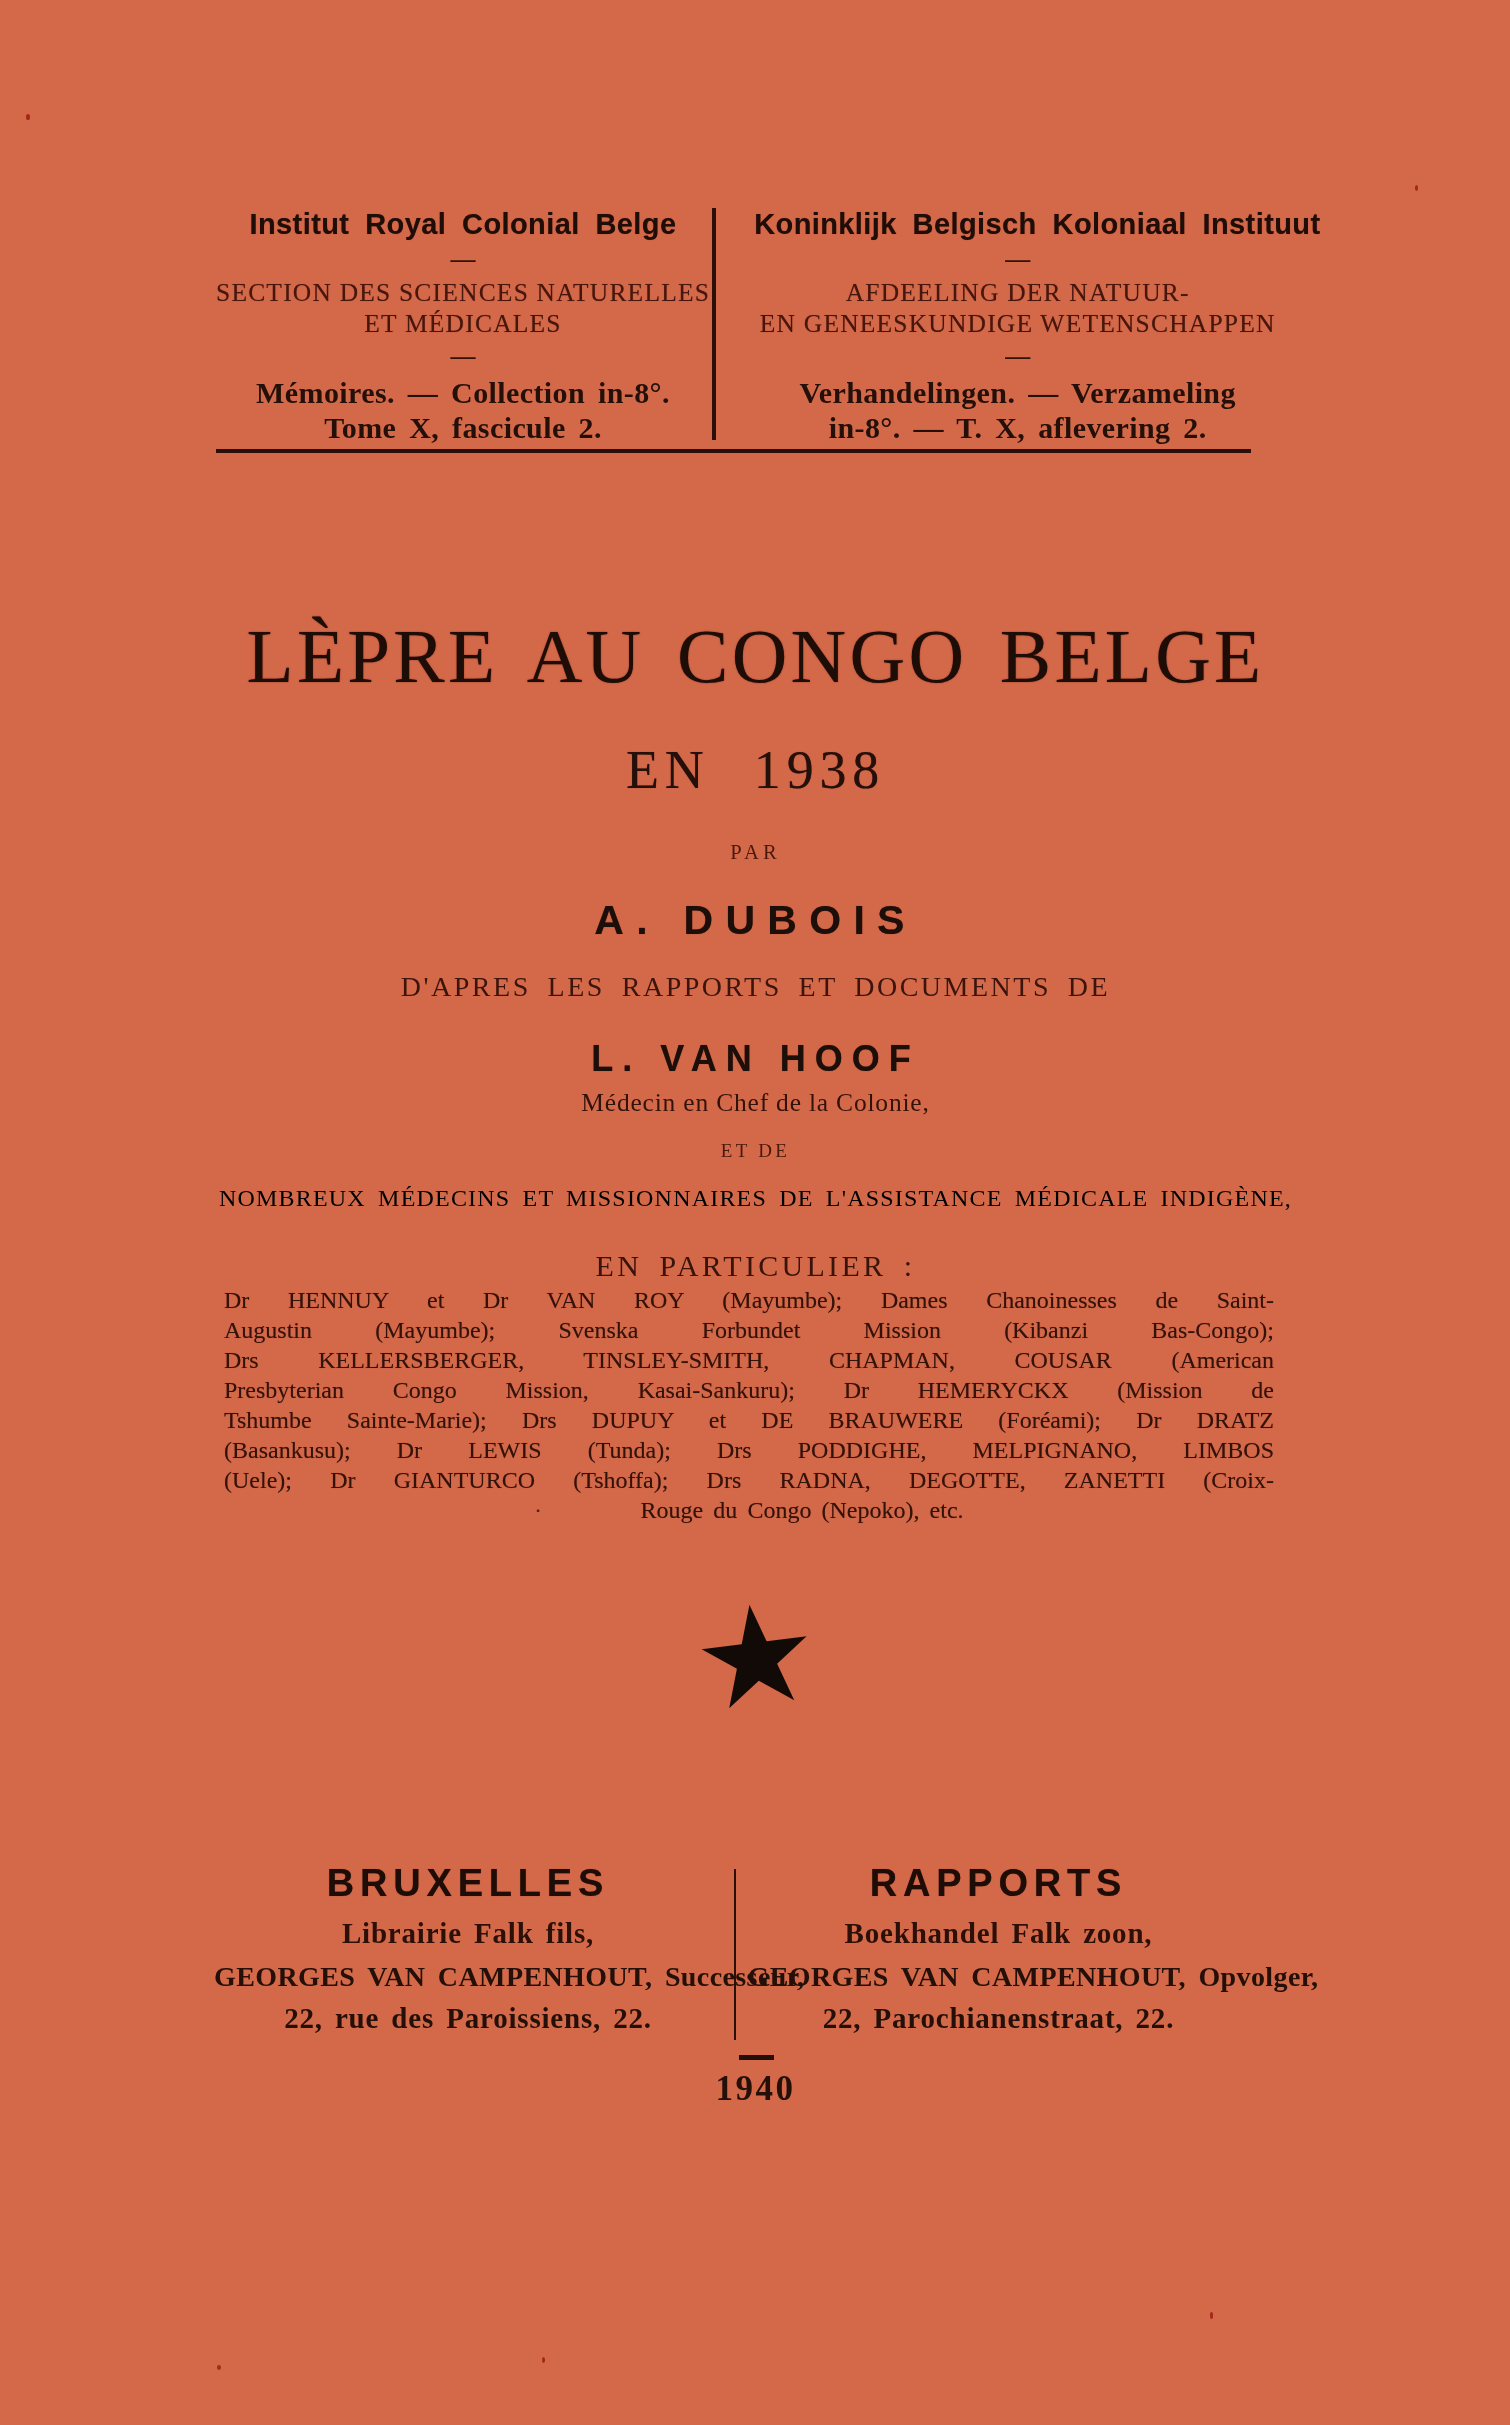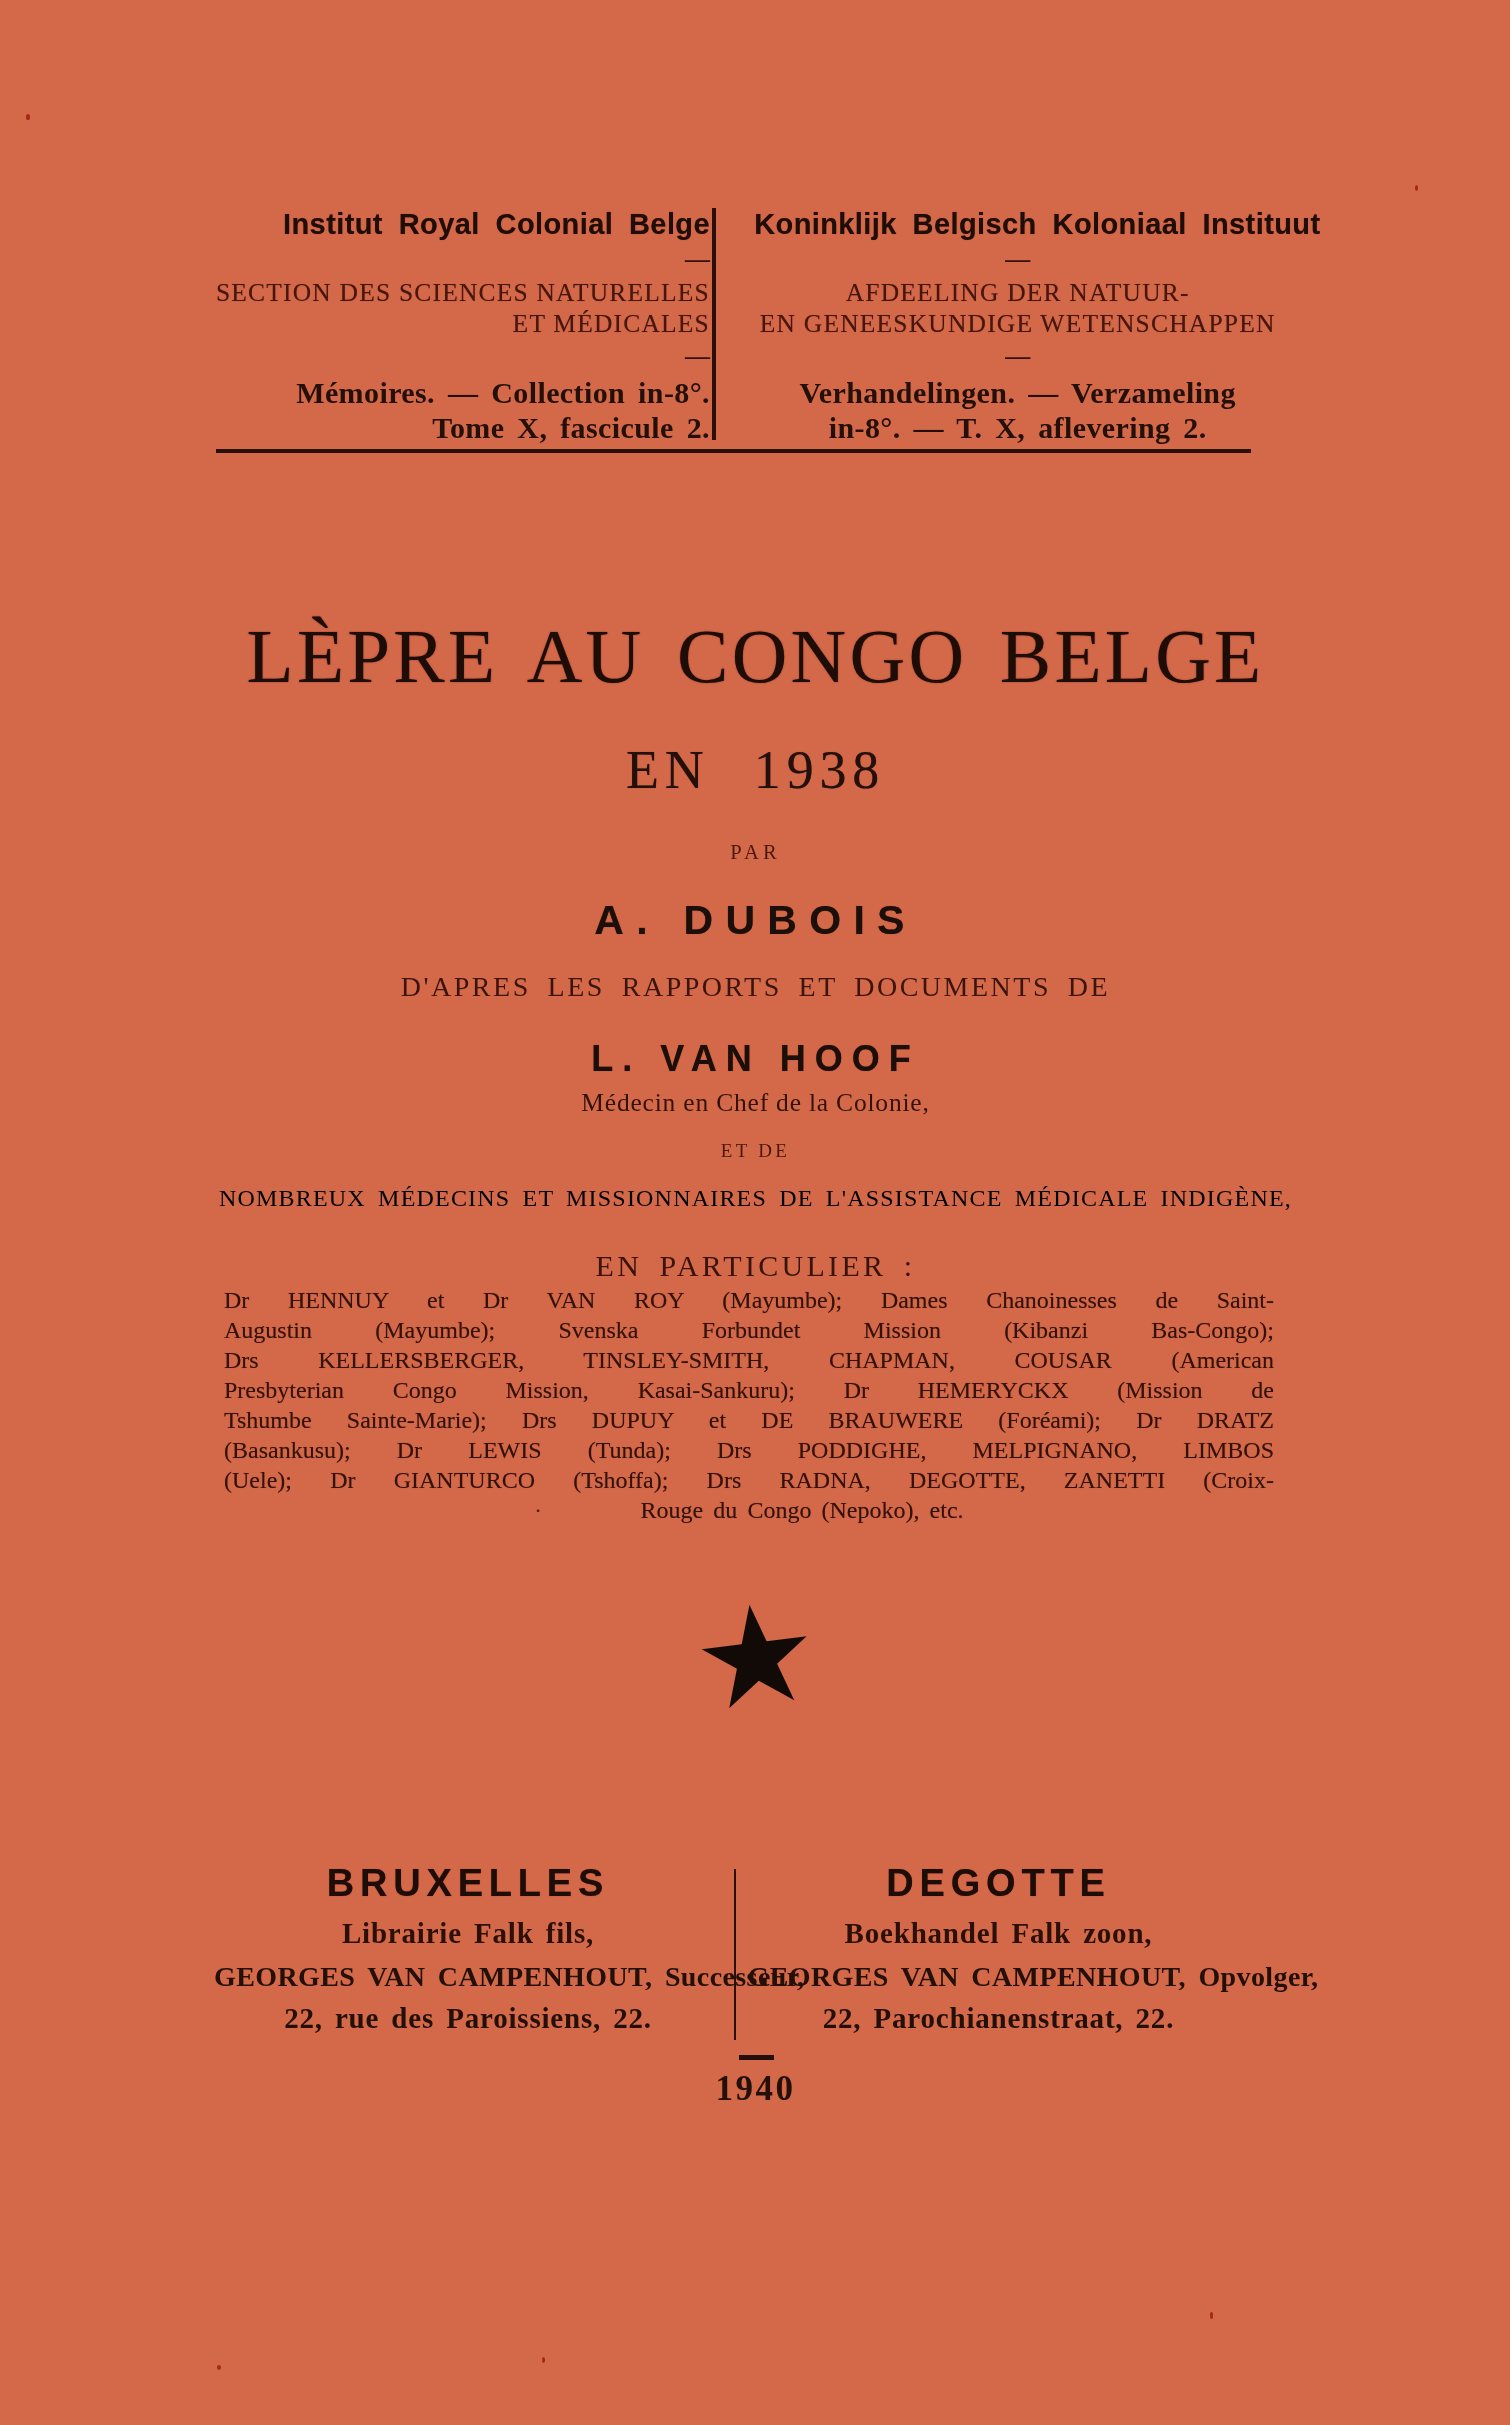--- a/index.html
+++ b/index.html
@@ -24,21 +24,21 @@
     left: 216px;
     width: 1033px;
     display: flex;
     align-items: stretch;
   }
   .mast-col {
     display: flex;
     flex-direction: column;
     text-align: center;
   }
-  .mast-col.left  { width: 494px; align-items: flex-end; }
+  .mast-col.left  { width: 494px; }
   .mast-col.right { width: 527px; padding-left: 37px; }
   .mast-divider {
     width: 4.1px;
     border-left: 2.5px solid #2a1009;
     border-right: 2.5px solid #2a1009;
     margin: 1.6px 1.6px 5px 1.6px;
   }
   .mast-institution {
     font-family: "Liberation Sans", "DejaVu Sans", sans-serif;
     font-weight: bold;
@@ -364,21 +364,21 @@
 
   <div class="imprint">
     <div class="imprint-col left">
       <div class="imprint-city">BRUXELLES</div>
       <div class="imprint-publisher">Librairie Falk fils,</div>
       <div class="imprint-successor">GEORGES VAN CAMPENHOUT, Successeur,</div>
       <div class="imprint-address">22, rue des Paroissiens, 22.</div>
     </div>
     <div class="imprint-divider"></div>
     <div class="imprint-col right">
-      <div class="imprint-city">DEGOTTE</div>
+      <div class="imprint-city">RAPPORTS</div>
       <div class="imprint-publisher">Boekhandel Falk zoon,</div>
       <div class="imprint-successor">GEORGES VAN CAMPENHOUT, Opvolger,</div>
       <div class="imprint-address">22, Parochianenstraat, 22.</div>
     </div>
   </div>
 
   <div class="year-dash"></div>
   <div class="row year-row">1940</div>
 
   <div class="speck s1"></div>

